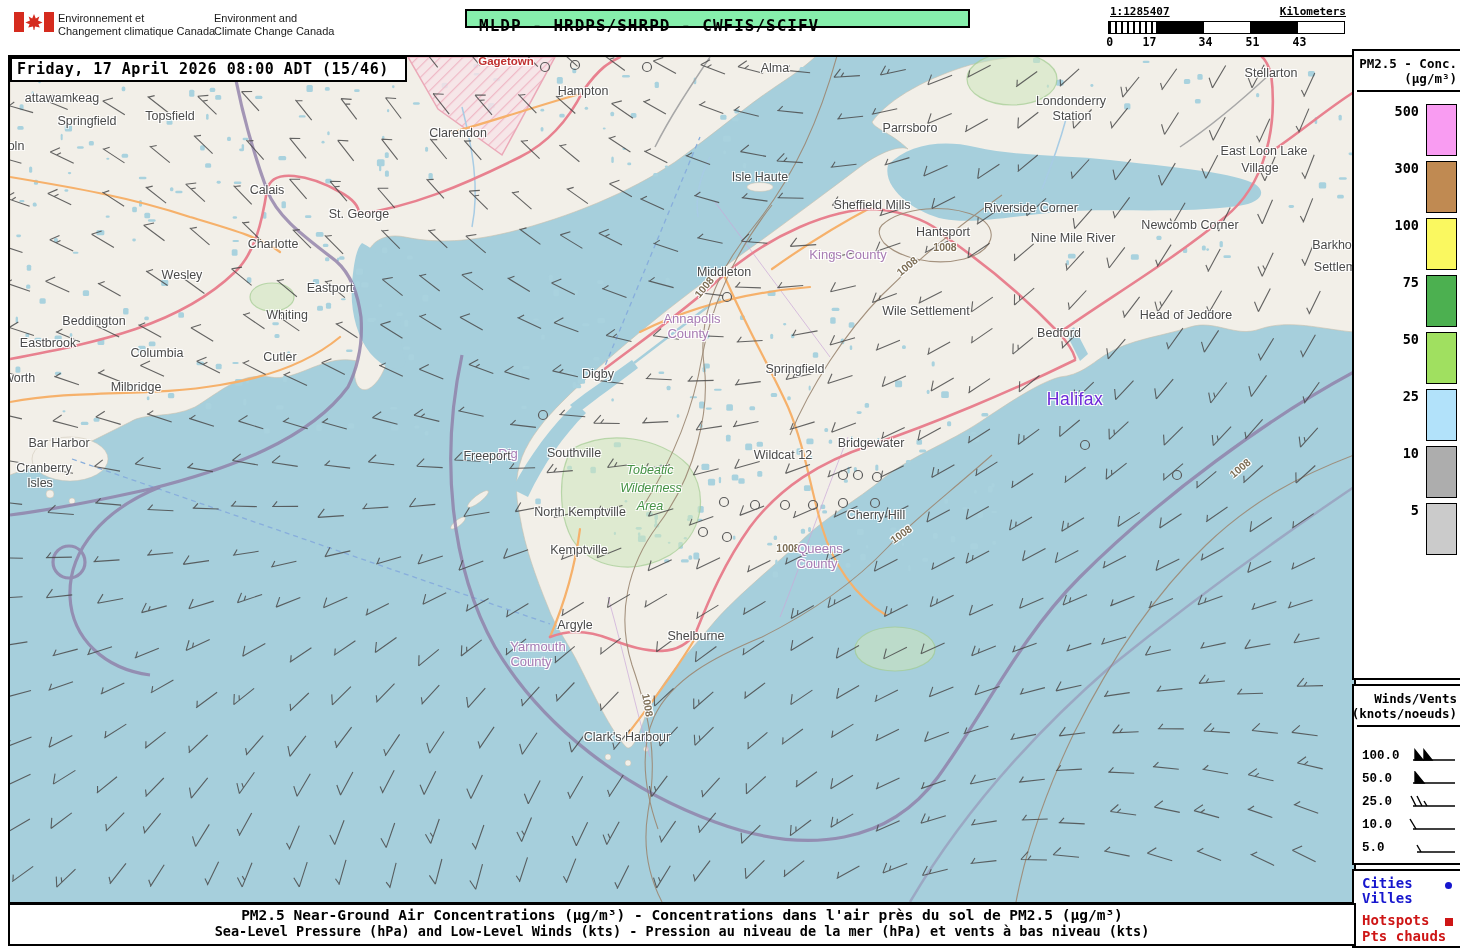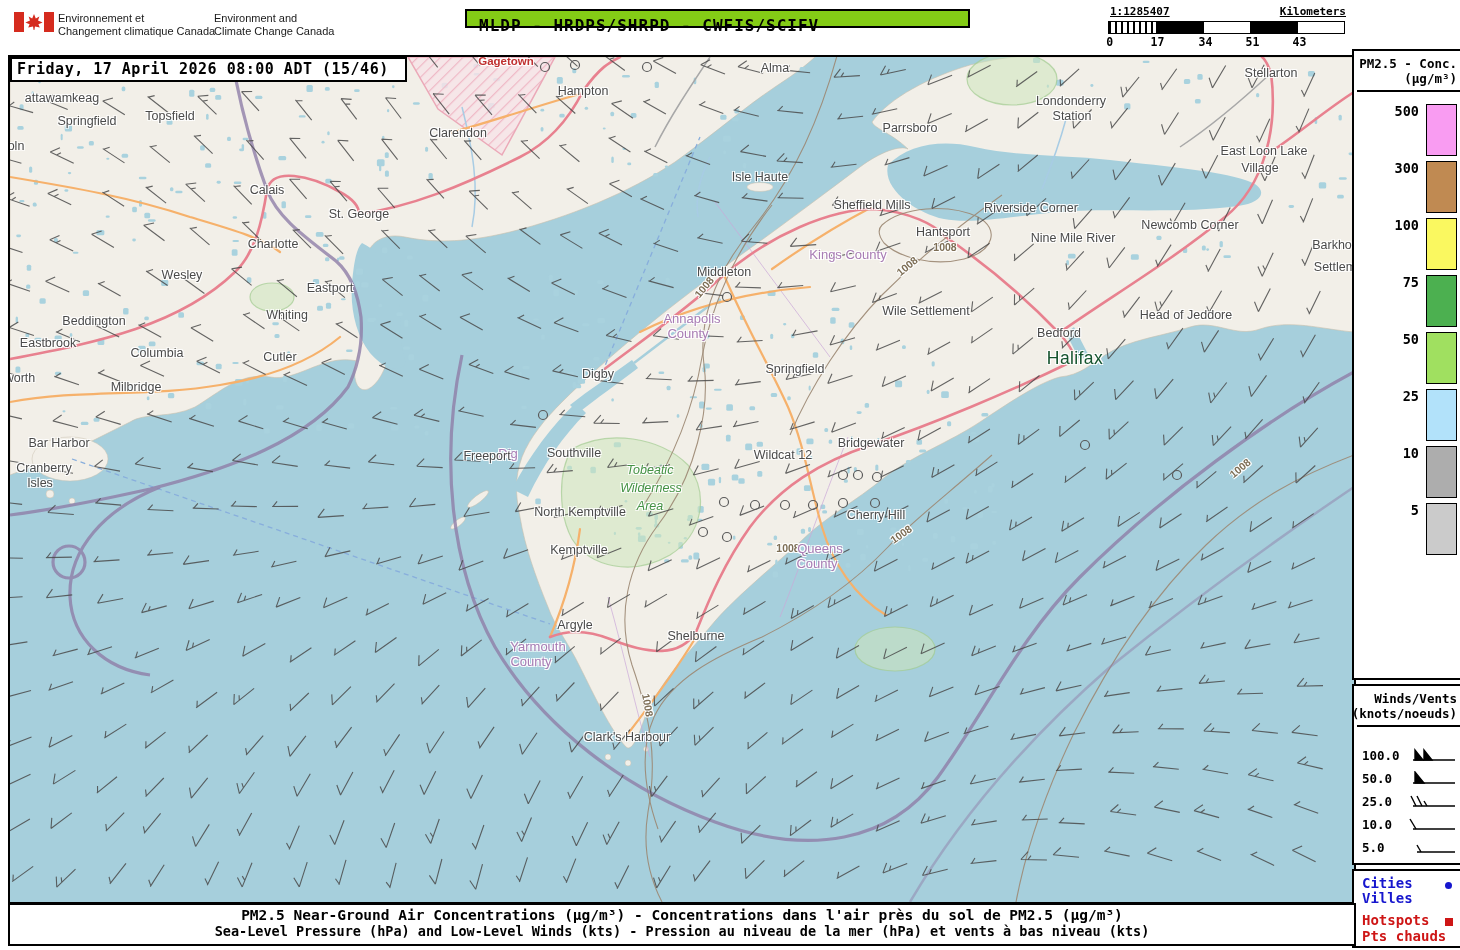--- a/index.html
+++ b/index.html
@@ -4,21 +4,21 @@
 <style>
   html,body{margin:0;padding:0;background:#fff;}
   #app{position:relative;width:1460px;height:950px;background:#fff;overflow:hidden;
        font-family:"Liberation Sans",sans-serif;}
   .mono{font-family:"DejaVu Sans Mono","Liberation Mono",monospace;}
 
   
   #flag{position:absolute;left:14px;top:12px;width:40px;height:20px;}
   .dept{position:absolute;top:12px;font-size:11px;line-height:13px;color:#1a1a1a;}
   #dept-fr{left:58px;} #dept-en{left:214px;}
-  #title-box{position:absolute;left:465px;top:9px;width:505px;height:19px;background:#84cc16;
+  #title-box{position:absolute;left:465px;top:9px;width:505px;height:19px;background:#86efac;
      border:2px solid #000;box-sizing:border-box;font-weight:bold;font-size:16px;
      line-height:30px;padding-left:12px;letter-spacing:1px;}
   #scale-wrap{position:absolute;left:1108px;top:5px;width:240px;height:48px;}
   #scale-labels{position:relative;height:14px;font-size:11px;font-weight:bold;}
   #scale-ratio{position:absolute;left:2px;top:0;text-decoration:underline;}
   #scale-units{position:absolute;right:2px;top:0;text-decoration:underline;}
   #scale-bar{position:relative;margin-top:2px;height:11px;border:1px solid #000;width:235px;
      display:flex;}
   .seg{height:100%;box-sizing:border-box;}
   .seg1{width:47px;background:repeating-linear-gradient(90deg,#000 0 2px,#fff 2px 6px);}
@@ -31,21 +31,21 @@
 
   
   #map{position:absolute;left:8px;top:55px;width:1348px;height:849px;border:2px solid #000;
      box-sizing:border-box;background:#A6CFDC;overflow:hidden;}
   #map-svg{position:absolute;left:0;top:0;}
   #map-labels{position:absolute;left:0;top:0;width:1344px;height:845px;}
   .lbl{position:absolute;white-space:nowrap;color:#4a4a4a;font-size:12.5px;
      transform:translate(-50%,-50%);
      text-shadow:1px 1px 0 rgba(255,255,255,.95),-1px -1px 0 rgba(255,255,255,.95),
                  1px -1px 0 rgba(255,255,255,.95),-1px 1px 0 rgba(255,255,255,.95);}
-  .lbl.lg{font-size:17.5px;color:#14532d;letter-spacing:.4px;}
+  .lbl.lg{font-size:17.5px;color:#6d28d9;letter-spacing:.4px;margin-top:41px;}
   .lbl.county{color:#A87CB4;font-size:13px;}
   .lbl.green{color:#449244;font-style:italic;font-size:12.5px;}
   .lbl.iso{color:#7d6e55;font-size:10.5px;font-weight:bold;}
   .lbl.red{color:#C03030;font-weight:bold;font-size:11.5px;}
   #date-box{position:absolute;left:10px;top:57px;width:397px;height:25px;background:#fff;
      border:2px solid #000;box-sizing:border-box;font-weight:bold;font-size:15px;
      line-height:21px;padding-left:5px;letter-spacing:.5px;z-index:5;}
 
   
   .panel{position:absolute;left:1352px;width:114px;background:#fff;border:2px solid #000;
@@ -54,21 +54,21 @@
   .panel-title1{position:absolute;top:5px;right:7px;font-size:12.5px;font-weight:bold;}
   .panel-title2{position:absolute;top:20px;right:7px;font-size:12.5px;font-weight:bold;}
   .panel-hr{position:absolute;top:39px;left:3px;right:3px;border-top:2px solid #000;}
   #pm25-rows{position:absolute;top:53px;left:0;right:0;}
   .pm-row{height:57px;display:flex;align-items:flex-start;justify-content:flex-end;padding-right:7px;}
   .pm-label{font-size:13.5px;font-weight:bold;margin-right:7px;line-height:14px;}
   .pm-swatch{width:31px;height:52px;border:1px solid #000;box-sizing:border-box;}
   #panel-winds{top:684px;height:181px;}
   #wind-rows{position:absolute;top:58px;left:0;right:0;}
   .wind-row{height:23px;display:flex;align-items:center;}
-  .wind-label{font-size:12.5px;font-weight:bold;margin-left:8px;flex:1;}
+  .wind-label{font-size:12.5px;font-weight:bold;margin-left:8px;flex:1;font-family:Liberation Mono, monospace;}
   .wind-glyph{margin-right:5px;}
   #panel-markers{top:869px;height:79px;}
   .mk-line{position:absolute;left:8px;font-size:14px;font-weight:bold;line-height:15px;}
   #mk-cities1{top:5px;}  #mk-cities2{top:20px;}
   #mk-hot1{top:42px;}    #mk-hot2{top:58px;}
   #mk-dot{position:absolute;right:12px;top:11px;width:7px;height:7px;border-radius:50%;}
   #mk-sq{position:absolute;right:11px;top:47px;width:8px;height:8px;}
 
   
   #footer{position:absolute;left:8px;top:903px;width:1348px;height:43px;background:#fff;
@@ -104,21 +104,21 @@
     </div>
     <div id="scale-bar">
       <div class="seg seg1"></div>
       <div class="seg seg2"></div>
       <div class="seg seg3"></div>
       <div class="seg seg4"></div>
       <div class="seg seg5"></div>
     </div>
     <div id="scale-ticks" class="mono">
         <span class="tick" style="left: 0px;">0</span>
-        <span class="tick" style="left: 46px;">17</span>
+        <span class="tick" style="left: 38px;">17</span>
         <span class="tick" style="left: 94px;">34</span>
         <span class="tick" style="left: 141px;">51</span>
         <span class="tick" style="left: 188px;">43</span>
       </div>
   </div>
 
   <div id="map">
     <svg id="map-svg" width="1344" height="845" viewBox="0 0 1344 845">
       <defs>
         <pattern id="phatch" width="8" height="8" patternTransform="rotate(45)" patternUnits="userSpaceOnUse">

